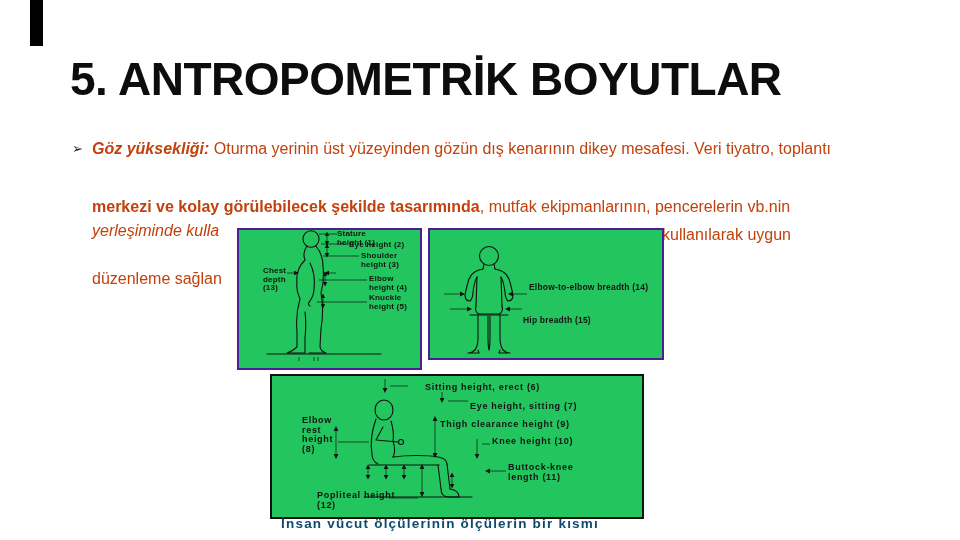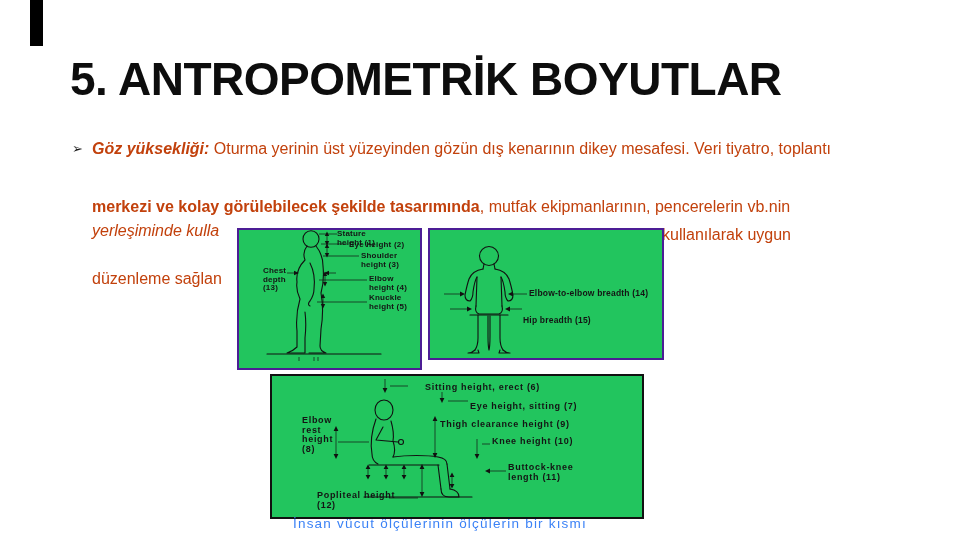--- a/index.html
+++ b/index.html
@@ -25,21 +25,21 @@
   #box3{left:270px;top:374px;width:370px;height:141px;border-color:#111;}
   .flabel{
     position:absolute;font-size:8px;line-height:8.5px;color:#141414;
     font-weight:600;letter-spacing:0.2px;
   }
   .flabel.nw{white-space:nowrap;}
   #box2 .flabel{font-size:8.5px;font-weight:700;}
   #box3 .flabel{font-size:9px;line-height:9.5px;font-weight:700;letter-spacing:0.7px;}
   .caption{
     position:absolute;left:240px;top:516px;width:400px;text-align:center;
-    font-size:13.5px;font-weight:normal;letter-spacing:1.2px;color:#3b82f6;white-space:nowrap;
+    font-size:13.5px;font-weight:bold;letter-spacing:1.2px;color:#0c4a6e;white-space:nowrap;
   }
   .stroke{fill:none;stroke:#111;stroke-width:1.1;stroke-linecap:round;stroke-linejoin:round;}
   .thin{fill:none;stroke:#111;stroke-width:0.7;}
   .ah{fill:#111;stroke:none;}
 </style>
 </head>
 <body>
 
 <div class="slide">
 
@@ -99,21 +99,21 @@
       <path class="stroke" d="M46,76 C45,80 46,83 49,84 L69,84 C72,83 73,80 72,76"></path>
       <path class="stroke" d="M40,85 H78"></path>
       <path class="stroke" d="M48,85 L48,108 C48,113 47,117 45,120 M58,86 L58,106 C58,112 58,116 59,120 M60,86 L60,106 C60,112 60,116 59,120 M70,85 L70,108 C70,113 71,117 73,120"></path>
       <path class="stroke" d="M45,120 C43,122 41,123 38,123 L49,123 L48,120 M73,120 C75,122 77,123 80,123 L69,123 L70,120"></path>
       <path class="thin" d="M14,64 H30 M83,64 H97 M20,79 H37 M80,79 H92"></path>
       <polygon class="ah" points="30,61.6 35,64 30,66.4"></polygon>
       <polygon class="ah" points="83,61.6 78,64 83,66.4"></polygon>
       <polygon class="ah" points="37,76.6 42,79 37,81.4"></polygon>
       <polygon class="ah" points="80,76.6 75,79 80,81.4"></polygon>
     </svg>
-    <div class="flabel nw" style="left:99px;top:59px;">Elbow-to-elbow breadth (14)</div>
+    <div class="flabel nw" style="left:99px;top:53px;">Elbow-to-elbow breadth (14)</div>
     <div class="flabel nw" style="left:93px;top:86px;">Hip breadth (15)</div>
   </div>
 
   <div class="figbox" id="box3">
     <svg width="370" height="141" viewBox="0 0 370 141">
       <ellipse class="stroke" cx="112" cy="34" rx="9" ry="10"></ellipse>
       <path class="stroke" d="M104,43 C100,54 98,66 100,78 C100,83 102,86 106,88"></path>
       <path class="stroke" d="M119,45 C121,52 122,59 121,65 C123,71 123,77 121,81"></path>
       <path class="stroke" d="M121,81 C135,79 155,79 166,81 C172,82 175,85 175,88"></path>
       <path class="stroke" d="M175,88 L178,113 M166,89 L169,113"></path>

